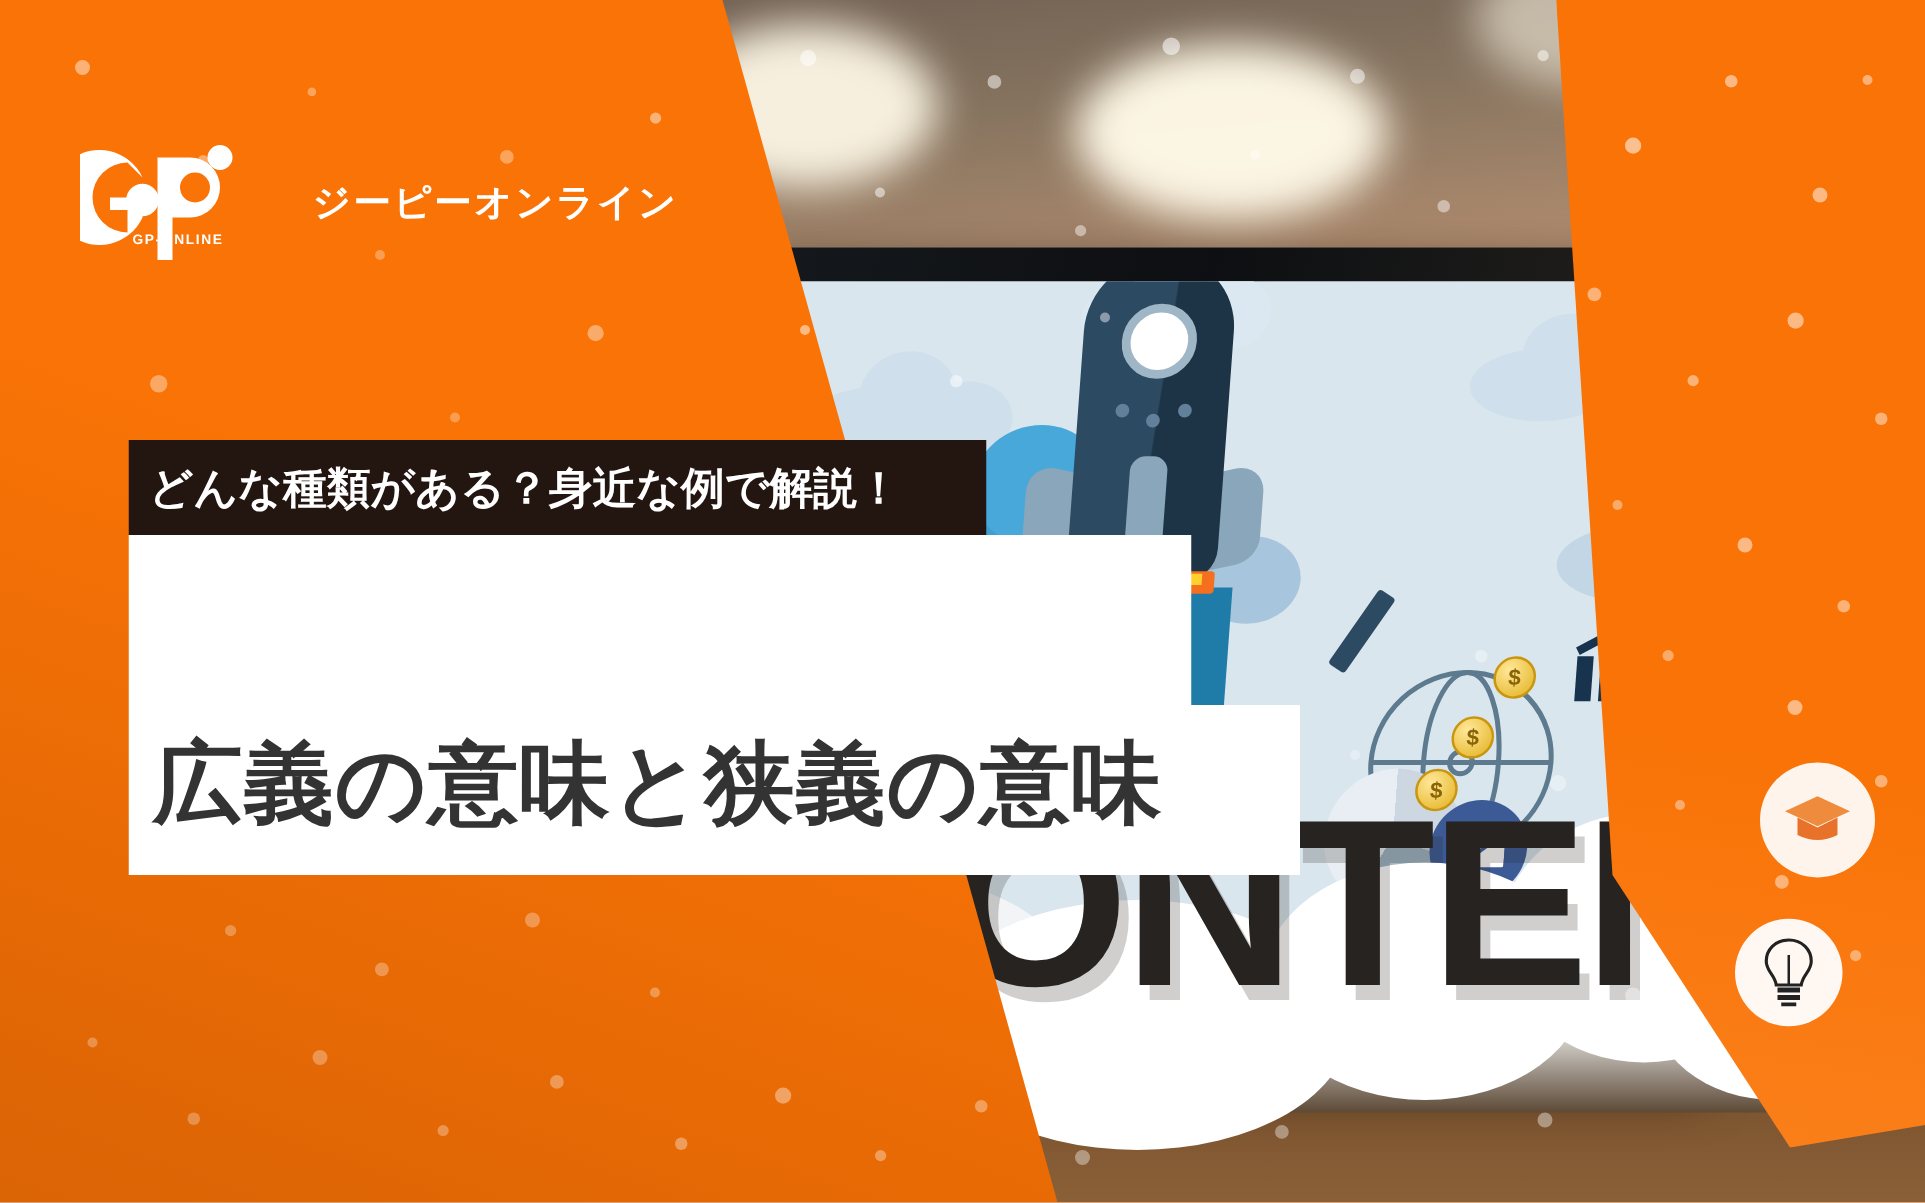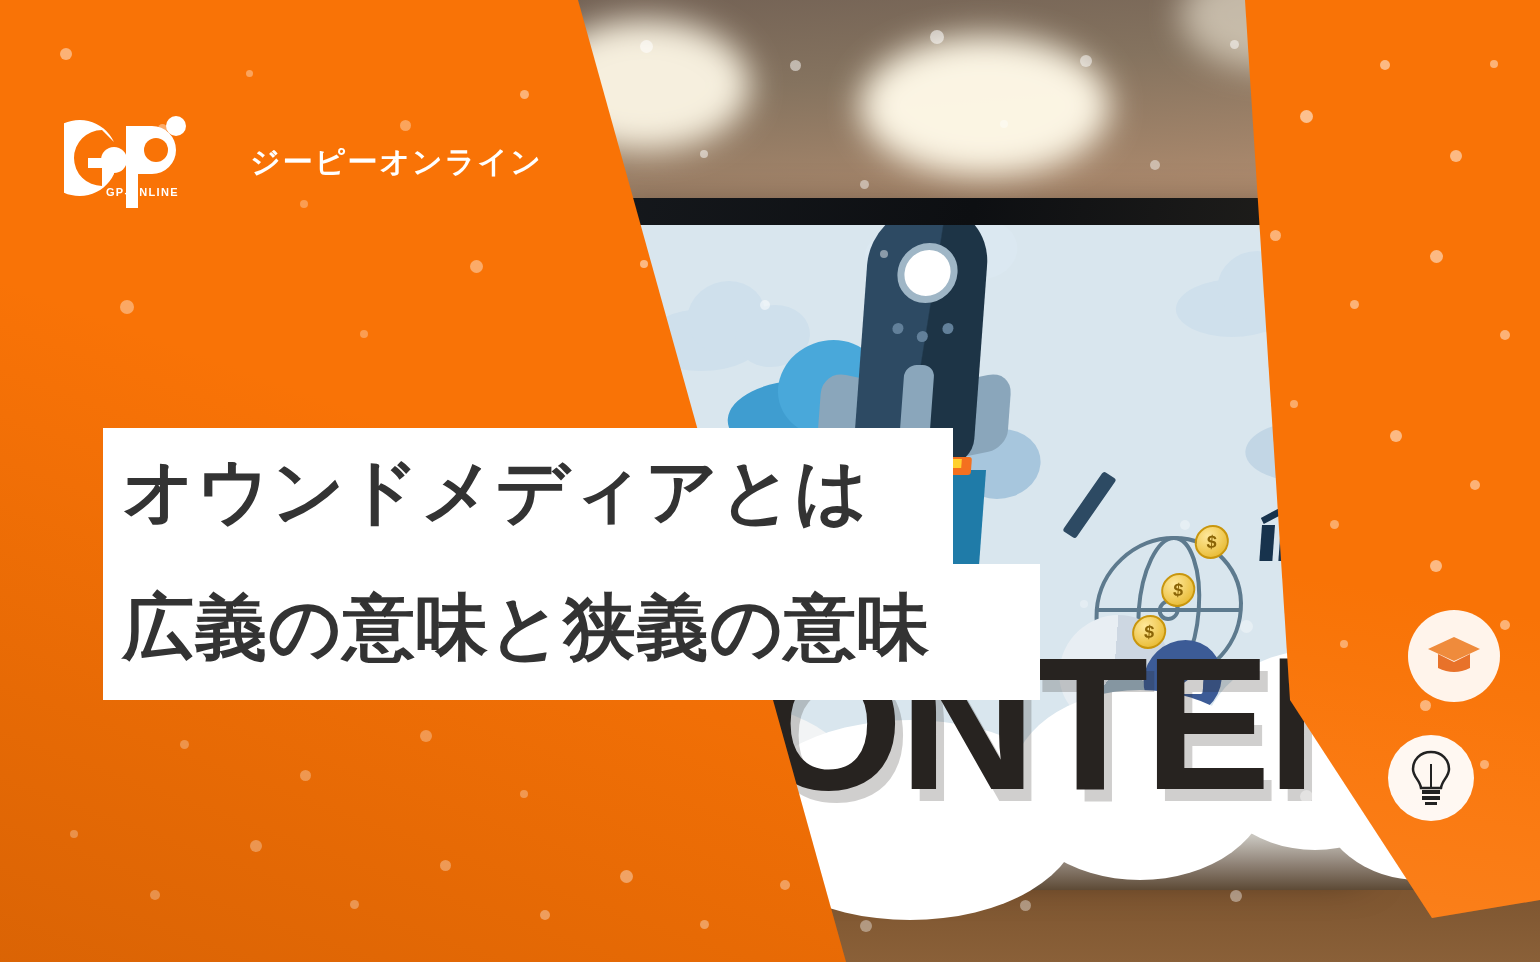--- a/index.html
+++ b/index.html
@@ -414,18 +414,20 @@
 
         <path d="M62 14 L62 96 L74 96 L74 62 L88 62 A24 24 0 1 0 88 14 Z" fill="#ffffff"></path>
         <circle cx="92" cy="38" r="12" fill="#F97306"></circle>
         <circle cx="112" cy="14" r="10" fill="#ffffff"></circle>
       </svg>
       <div class="logo-text">GP-ONLINE</div>
     </div>
     <div class="brand-jp">ジーピーオンライン</div>
   </div>
 
+  <div class="subtitle-bar">
+    <span>どんな種類がある？身近な例で解説！</span>
+  </div>
   <div class="title-box-1"></div>
   <div class="title-box-2"></div>
-  <div class="title-line l1">オウンドメディアとは</div>
   <div class="title-line l2">広義の意味と狭義の意味</div>
 
 </div>
 
 </body></html>

